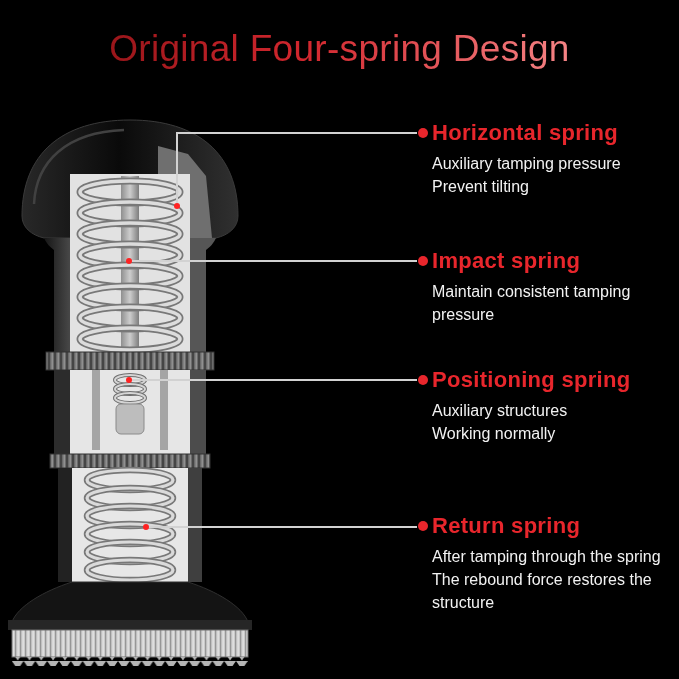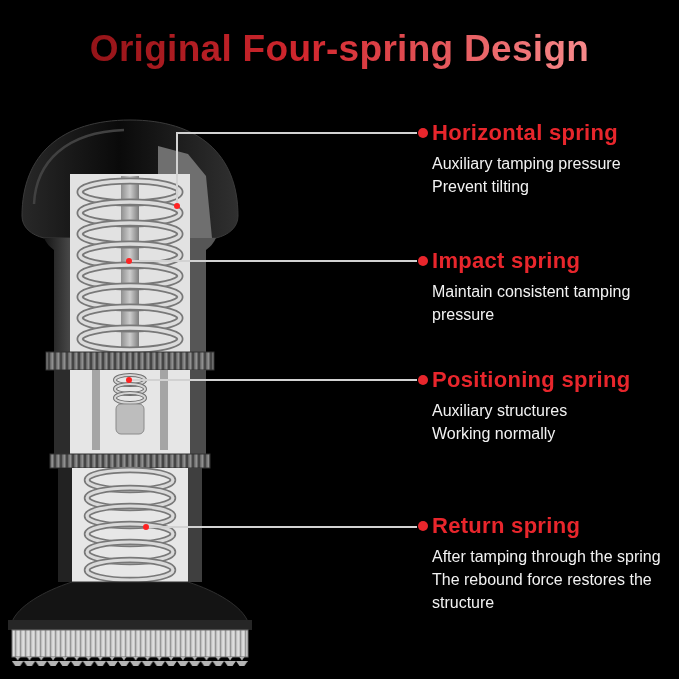--- a/index.html
+++ b/index.html
@@ -1,21 +1,21 @@
 <!DOCTYPE html>
 <html><head>
 <meta charset="utf-8">
 <style>
   * { margin:0; padding:0; box-sizing:border-box; }
   html,body { width:679px; height:679px; background:#000; font-family:"Liberation Sans",sans-serif; }
   .stage { position:relative; width:679px; height:679px; background:#000; overflow:hidden; }
 
   .title {
     position:absolute; top:28px; left:0; width:100%;
-    text-align:center; font-size:37px; font-weight:700; letter-spacing:0.3px;
+    text-align:center; font-size:37px; font-weight:400; letter-spacing:0.3px;
     background:linear-gradient(90deg,#8e1216 10%, #d2272e 45%, #ff9e9e 95%);
     -webkit-background-clip:text; background-clip:text;
     color:transparent; -webkit-text-fill-color:transparent;
   }
 
   .ann { position:absolute; left:432px; width:255px; }
   .ann h2 { font-size:22px; line-height:24px; font-weight:700; color:#e8262c; letter-spacing:0.3px; }
   .ann .desc { margin-top:7px; font-size:16px; line-height:23px; color:#f2f2f2; white-space:pre-line; }
   .dot { position:absolute; left:-14px; top:7px; width:10px; height:10px; border-radius:50%; background:#e8262c; }
 

